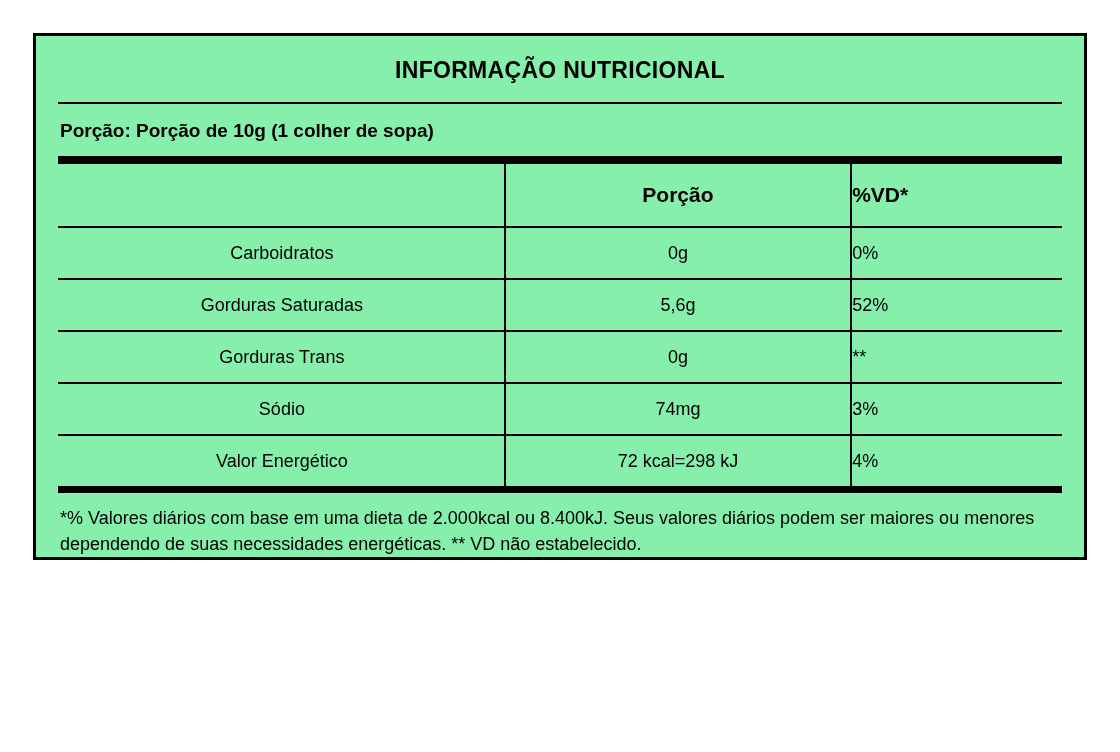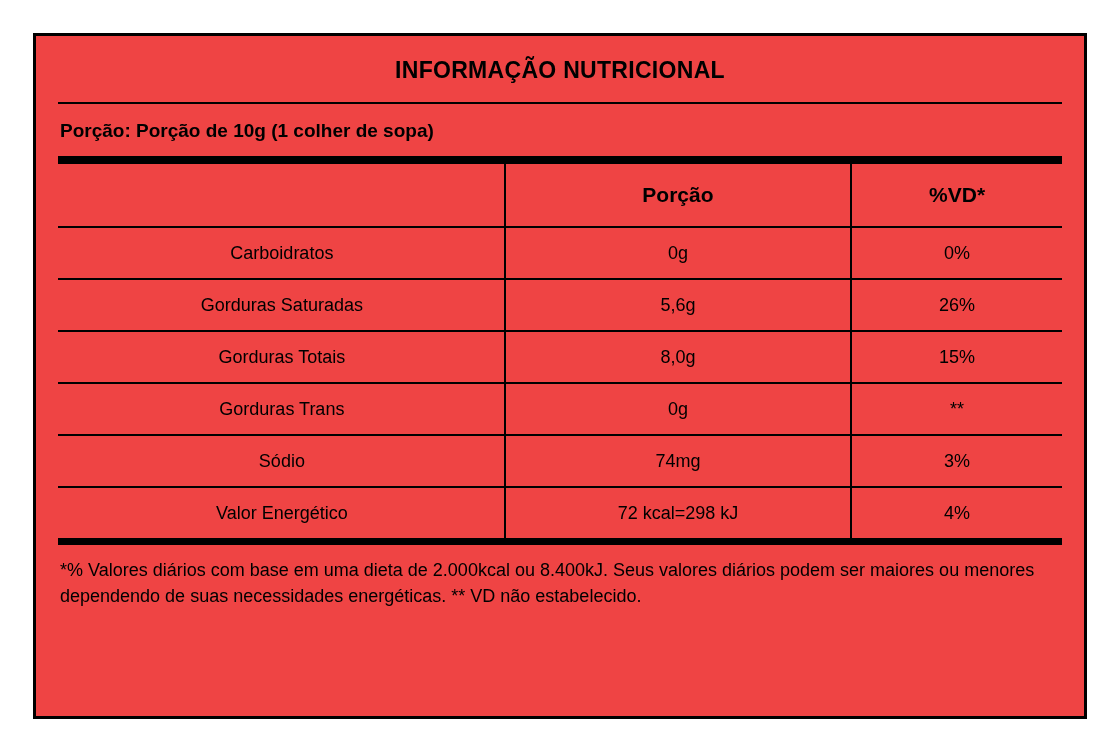--- a/index.html
+++ b/index.html
@@ -17,24 +17,24 @@
     position: relative;
     width: 1120px;
     height: 752px;
     box-sizing: border-box;
   }
   .panel {
     position: absolute;
     left: 33px;
     top: 33px;
     width: 1054px;
-    height: 686px;
+    height: 527px;
     box-sizing: border-box;
     border: 3px solid #000000;
-    background: #ef4444;
+    background: #86efac;
     padding: 0;
   }
   .title {
     text-align: center;
     font-size: 23px;
     font-weight: bold;
     letter-spacing: 0.3px;
     padding: 21px 0 18px 0;
   }
   .rule-thin {
@@ -77,21 +77,21 @@
   }
   table.nutri thead th.h-name {
     border-bottom: 2px solid #000000;
   }
   table.nutri th.h-val, table.nutri td.v-val {
     text-align: center;
     border-left: 2px solid #000000;
     margin-left: 48px;
   }
   table.nutri th.h-vd, table.nutri td.v-vd {
-    text-align: center;
+    text-align: left;
     border-left: 2px solid #000000;
   }
   table.nutri tbody td {
     border-bottom: 2px solid #000000;
   }
   table.nutri tbody tr:last-child td {
     border-bottom: none;
   }
   table.nutri td.v-name {
     text-align: center;
@@ -137,26 +137,21 @@
       </thead>
       <tbody>
         <tr>
           <td class="v-name">Carboidratos</td>
           <td class="v-val">0g</td>
           <td class="v-vd">0%</td>
         </tr>
         <tr>
           <td class="v-name">Gorduras Saturadas</td>
           <td class="v-val">5,6g</td>
-          <td class="v-vd">26%</td>
-        </tr>
-        <tr>
-          <td class="v-name">Gorduras Totais</td>
-          <td class="v-val">8,0g</td>
-          <td class="v-vd">15%</td>
+          <td class="v-vd">52%</td>
         </tr>
         <tr>
           <td class="v-name">Gorduras Trans</td>
           <td class="v-val">0g</td>
           <td class="v-vd">**</td>
         </tr>
         <tr>
           <td class="v-name">Sódio</td>
           <td class="v-val">74mg</td>
           <td class="v-vd">3%</td>

